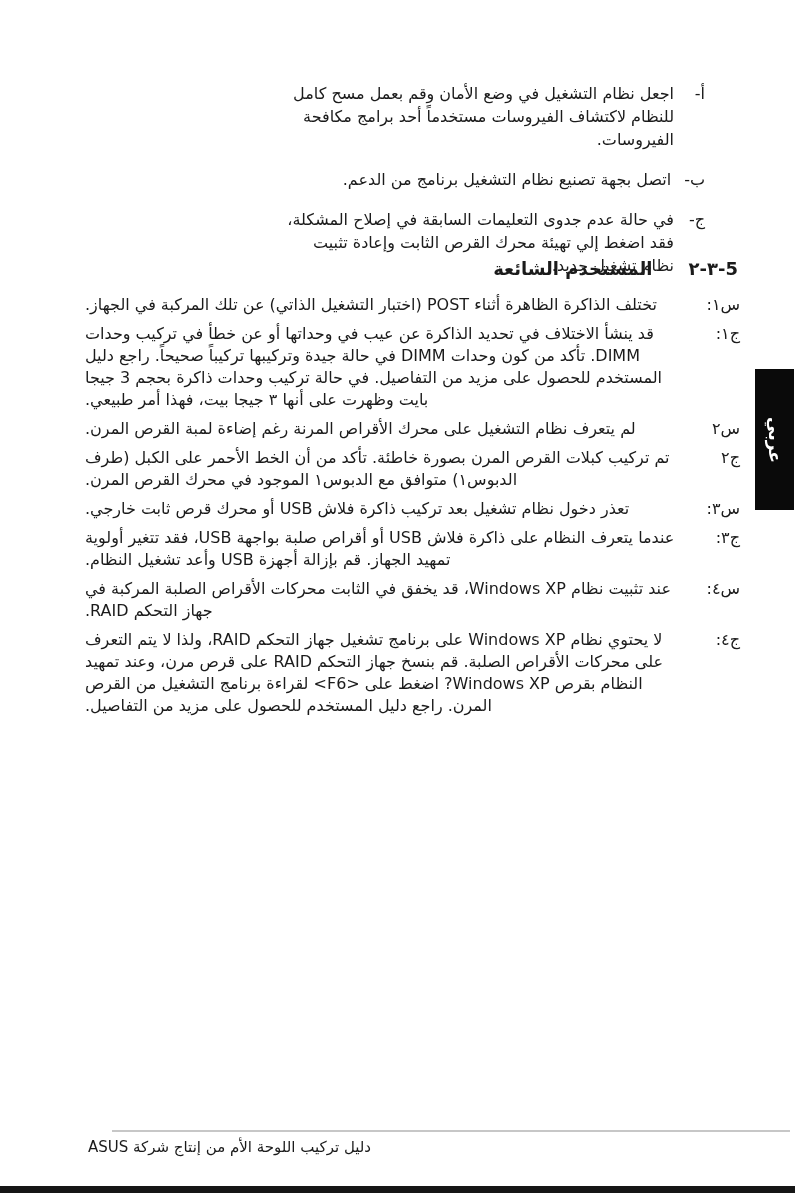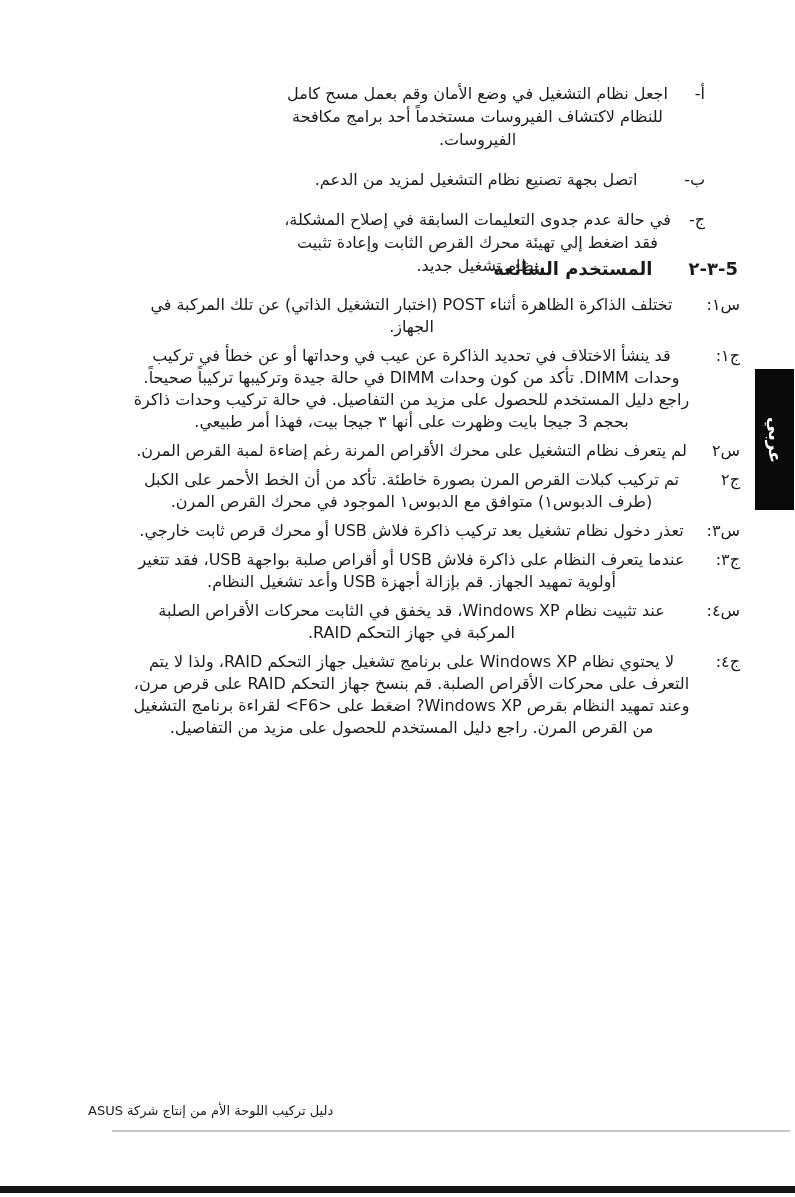--- a/index.html
+++ b/index.html
@@ -29,21 +29,21 @@
     margin-bottom: 17px;
     font-size: 16px;
     line-height: 23px;
   }
   .step-marker {
     flex: 0 0 18px;
     margin-left: 13px;
   }
   .step-text {
     flex: 1;
-    text-align: center;
+    text-align: right;
   }
   
   .section-heading {
     position: absolute;
     top: 256px;
     right: 57px;
     display: flex;
     gap: 36px;
     font-size: 18px;
     font-weight: bold;
@@ -64,22 +64,21 @@
     font-size: 16px;
     line-height: 22px;
   }
   .faq-label {
     flex: 0 0 34px;
     margin-left: 16px;
     white-space: nowrap;
   }
   .faq-text {
     flex: 1;
-    text-align: center;
-    margin-left: 48px;
+    text-align: left;
   }
   
   .side-tab {
     position: absolute;
     top: 369px;
     right: 1px;
     width: 39px;
     height: 141px;
     background: #0a0a0a;
     display: flex;
@@ -97,23 +96,23 @@
   .footer-divider {
     position: absolute;
     top: 1130px;
     left: 112px;
     width: 678px;
     height: 2px;
     background: #c7c7c7;
   }
   .footer-text {
     position: absolute;
-    top: 1100px;
+    top: 1136px;
     left: 88px;
-    font-size: 13px;
+    font-size: 15px;
     line-height: 22px;
     white-space: nowrap;
     direction: rtl;
   }
   
   .bottom-bar {
     position: absolute;
     top: 1186px;
     left: 0;
     width: 795px;
@@ -126,21 +125,21 @@
 
 <div class="page">
 
   <div class="steps">
     <div class="step">
       <span class="step-marker">أ-</span>
       <span class="step-text">اجعل نظام التشغيل في وضع الأمان وقم بعمل مسح كامل للنظام لاكتشاف الفيروسات مستخدماً أحد برامج مكافحة الفيروسات.</span>
     </div>
     <div class="step">
       <span class="step-marker">ب-</span>
-      <span class="step-text">اتصل بجهة تصنيع نظام التشغيل لمزيد من الدعم.</span>
+      <span class="step-text">اتصل بجهة تصنيع نظام التشغيل برنامج من الدعم.</span>
     </div>
     <div class="step">
       <span class="step-marker">ج-</span>
       <span class="step-text">في حالة عدم جدوى التعليمات السابقة في إصلاح المشكلة، فقد اضغط إلي تهيئة محرك القرص الثابت وإعادة تثبيت نظام تشغيل جديد.</span>
     </div>
   </div>
 
   <div class="section-heading">
     <span class="section-number" dir="ltr">٣-٢-5</span>
     <span class="section-title">المستخدم الشائعة</span>

